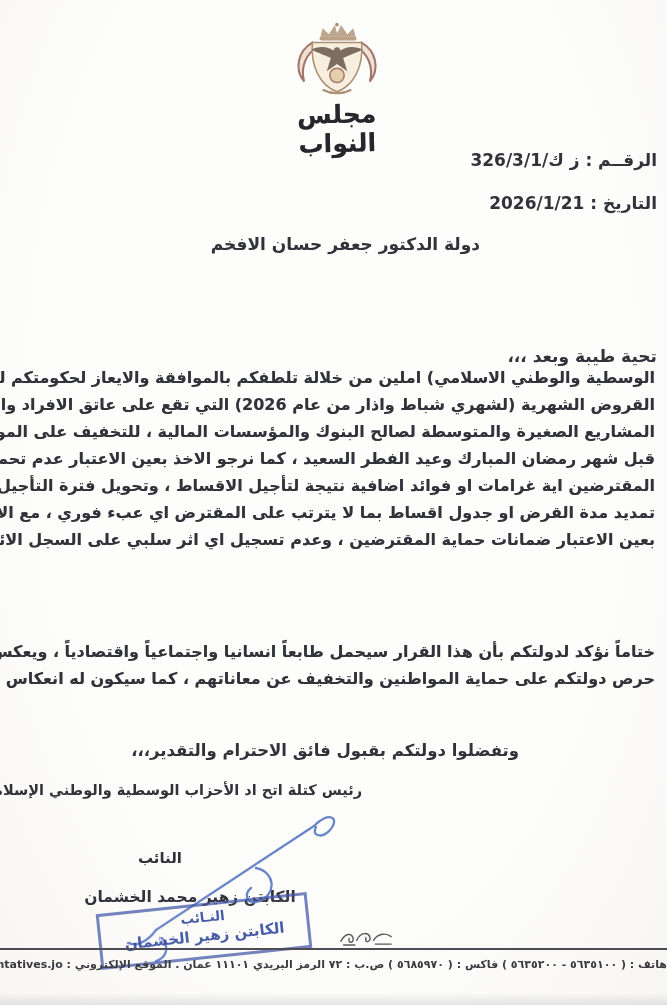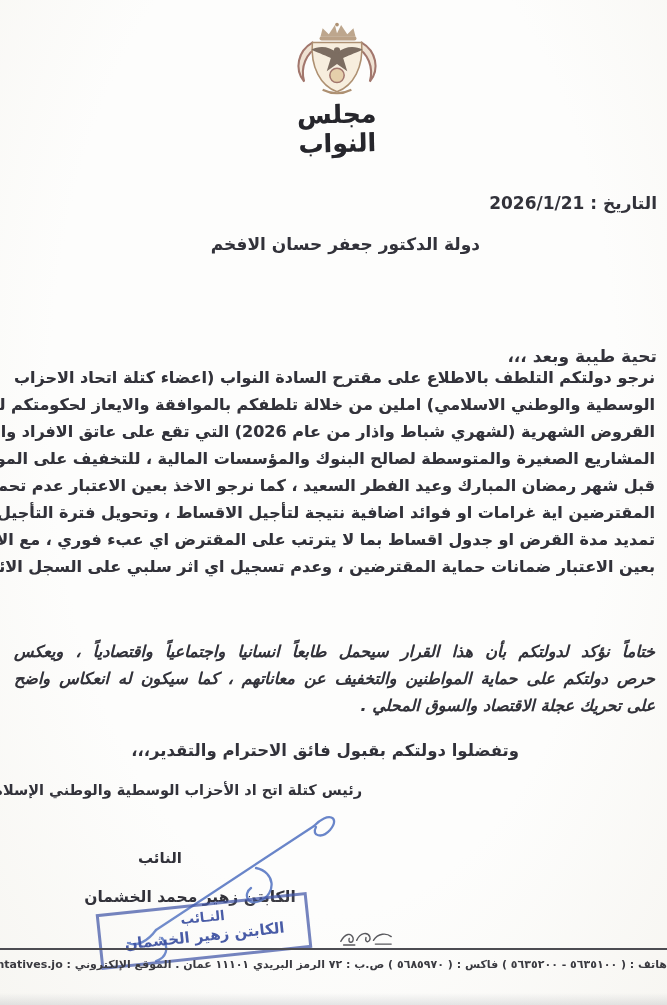--- a/index.html
+++ b/index.html
@@ -30,21 +30,21 @@
   .meta-row .lbl{letter-spacing:0;}
   
   .addressee{position:absolute;top:234px;right:187px;width:290px;text-align:right;}
   .addressee .a1{font-size:17px;font-weight:700;white-space:nowrap;}
   .addressee .a2{font-size:17px;font-weight:700;margin-top:12px;}
   
   .salutation{position:absolute;top:330px;right:10px;font-size:17px;font-weight:700;margin-top:16px;}
   
   .para{position:absolute;right:12px;left:14px;}
   .para1{top:364px;}
-  .para2{top:638px;font-style:italic;}
+  .para2{top:638px;}
   .bline{
     font-size:16px;font-weight:600;line-height:27px;height:27px;
     text-align:justify;text-align-last:justify;white-space:nowrap;
     text-shadow:0 0 .4px rgba(0,0,0,.3);
   }
   .bline.last{text-align-last:right;}
   
   .closing{position:absolute;top:741px;right:148px;font-size:16.5px;font-weight:700;white-space:nowrap;}
   
   .sig-title{
@@ -89,46 +89,48 @@
     <path d="M78 20 C92 28 96 46 86 58 C90 44 84 30 72 24 Z" fill="#eedfce" stroke="#96655a" stroke-width="2"></path>
     <path d="M30 20 L78 20 C80 44 70 62 54 68 C38 62 28 44 30 20 Z" fill="#f7ecdb" stroke="#a3825f" stroke-width="1.5"></path>
     <path d="M54 30 C46 23 36 23 29 27 C38 31 44 33 48 35 L44 48 L54 41 L64 48 L60 35 C64 33 70 31 79 27 C72 23 62 23 54 30 Z" fill="#6b5a4c"></path>
     <circle cx="54" cy="27.5" r="3" fill="#6b5a4c"></circle>
     <circle cx="54" cy="52" r="7" fill="#e2c9a0" stroke="#96655a" stroke-width="1.5"></circle>
     <path d="M40 66 Q54 73 68 66" stroke="#a3825f" stroke-width="2" fill="none"></path>
   </svg>
 
   <div class="council-name">مجلس النواب</div>
 
+  <div class="meta-row meta-ref">
+    <span class="lbl">الرقــم :</span>
+    <span class="val">ز ك/326/3/1</span>
+  </div>
   <div class="meta-row meta-date">
     <span class="lbl">التاريخ :</span>
     <span class="val">2026/1/21</span>
   </div>
 
   <div class="addressee">
     <div class="a1">دولة الدكتور جعفر حسان الافخم</div>
   </div>
 
   <div class="salutation">تحية طيبة وبعد ،،،</div>
 
   <div class="para para1">
-    <div class="bline">نرجو دولتكم التلطف بالاطلاع على مقترح السادة النواب (اعضاء كتلة اتحاد الاحزاب</div>
     <div class="bline">الوسطية والوطني الاسلامي) املين من خلالة تلطفكم بالموافقة والايعاز لحكومتكم لتأجيل</div>
     <div class="bline">القروض الشهرية (لشهري شباط واذار من عام 2026) التي تقع على عاتق الافراد واصحاب</div>
     <div class="bline">المشاريع الصغيرة والمتوسطة لصالح البنوك والمؤسسات المالية ، للتخفيف على المواطنين</div>
     <div class="bline">قبل شهر رمضان المبارك وعيد الفطر السعيد ، كما نرجو الاخذ بعين الاعتبار عدم تحميل</div>
     <div class="bline">المقترضين اية غرامات او فوائد اضافية نتيجة لتأجيل الاقساط ، وتحويل فترة التأجيل الى</div>
     <div class="bline">تمديد مدة القرض او جدول اقساط بما لا يترتب على المقترض اي عبء فوري ، مع الاخذ</div>
     <div class="bline">بعين الاعتبار ضمانات حماية المقترضين ، وعدم تسجيل اي اثر سلبي على السجل الائتماني</div>
   </div>
 
   <div class="para para2">
     <div class="bline">ختاماً نؤكد لدولتكم بأن هذا القرار سيحمل طابعاً انسانيا واجتماعياً واقتصادياً ، ويعكس</div>
     <div class="bline">حرص دولتكم على حماية المواطنين والتخفيف عن معاناتهم ، كما سيكون له انعكاس واضح</div>
-    <div class="bline last">على تحريك عجلة الاقتصاد والسوق المحلي .</div>
   </div>
 
   <div class="closing">وتفضلوا دولتكم بقبول فائق الاحترام والتقدير،،،</div>
 
   <div class="sig-title">رئيس كتلة اتح اد الأحزاب الوسطية والوطني الإسلامي</div>
   <div class="sig-role">النائب</div>
   <div class="sig-name">الكابتن زهير محمد الخشمان</div>
 
   <svg class="signature-svg" viewBox="0 0 232 166" xmlns="http://www.w3.org/2000/svg">
     <g stroke="#5a79c4" stroke-width="2.3" fill="none" opacity="0.9" stroke-linecap="round">

